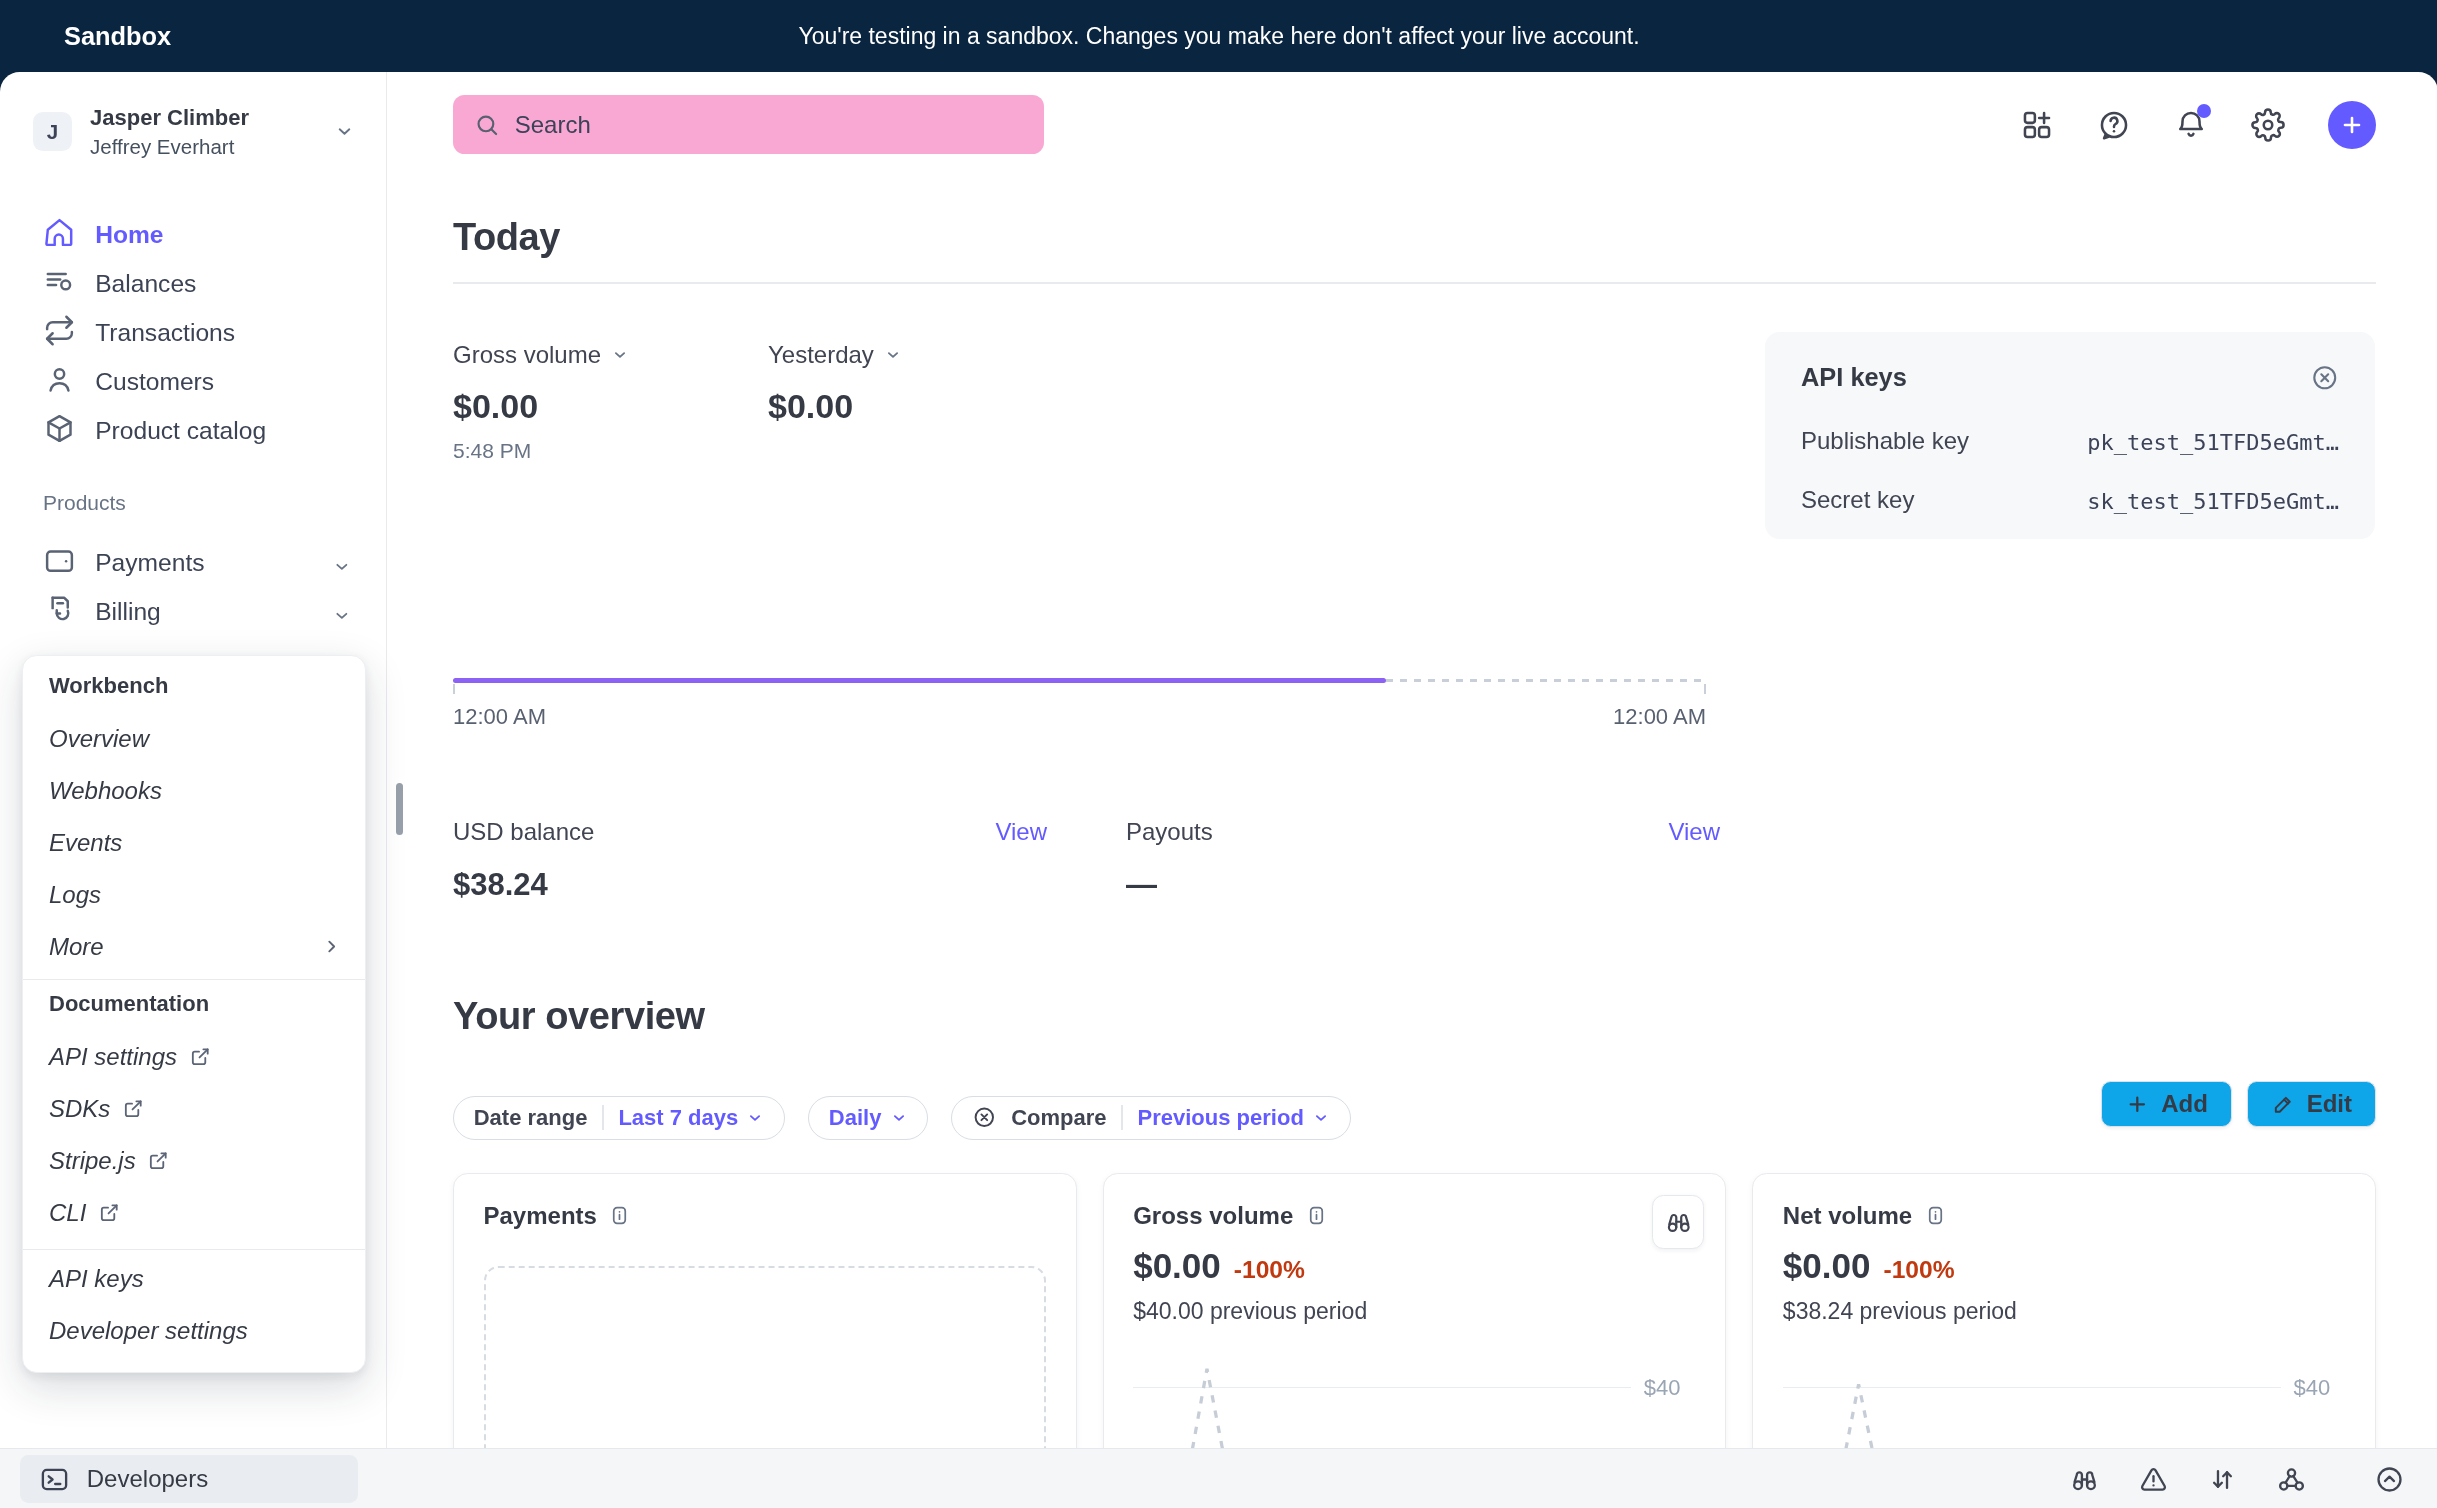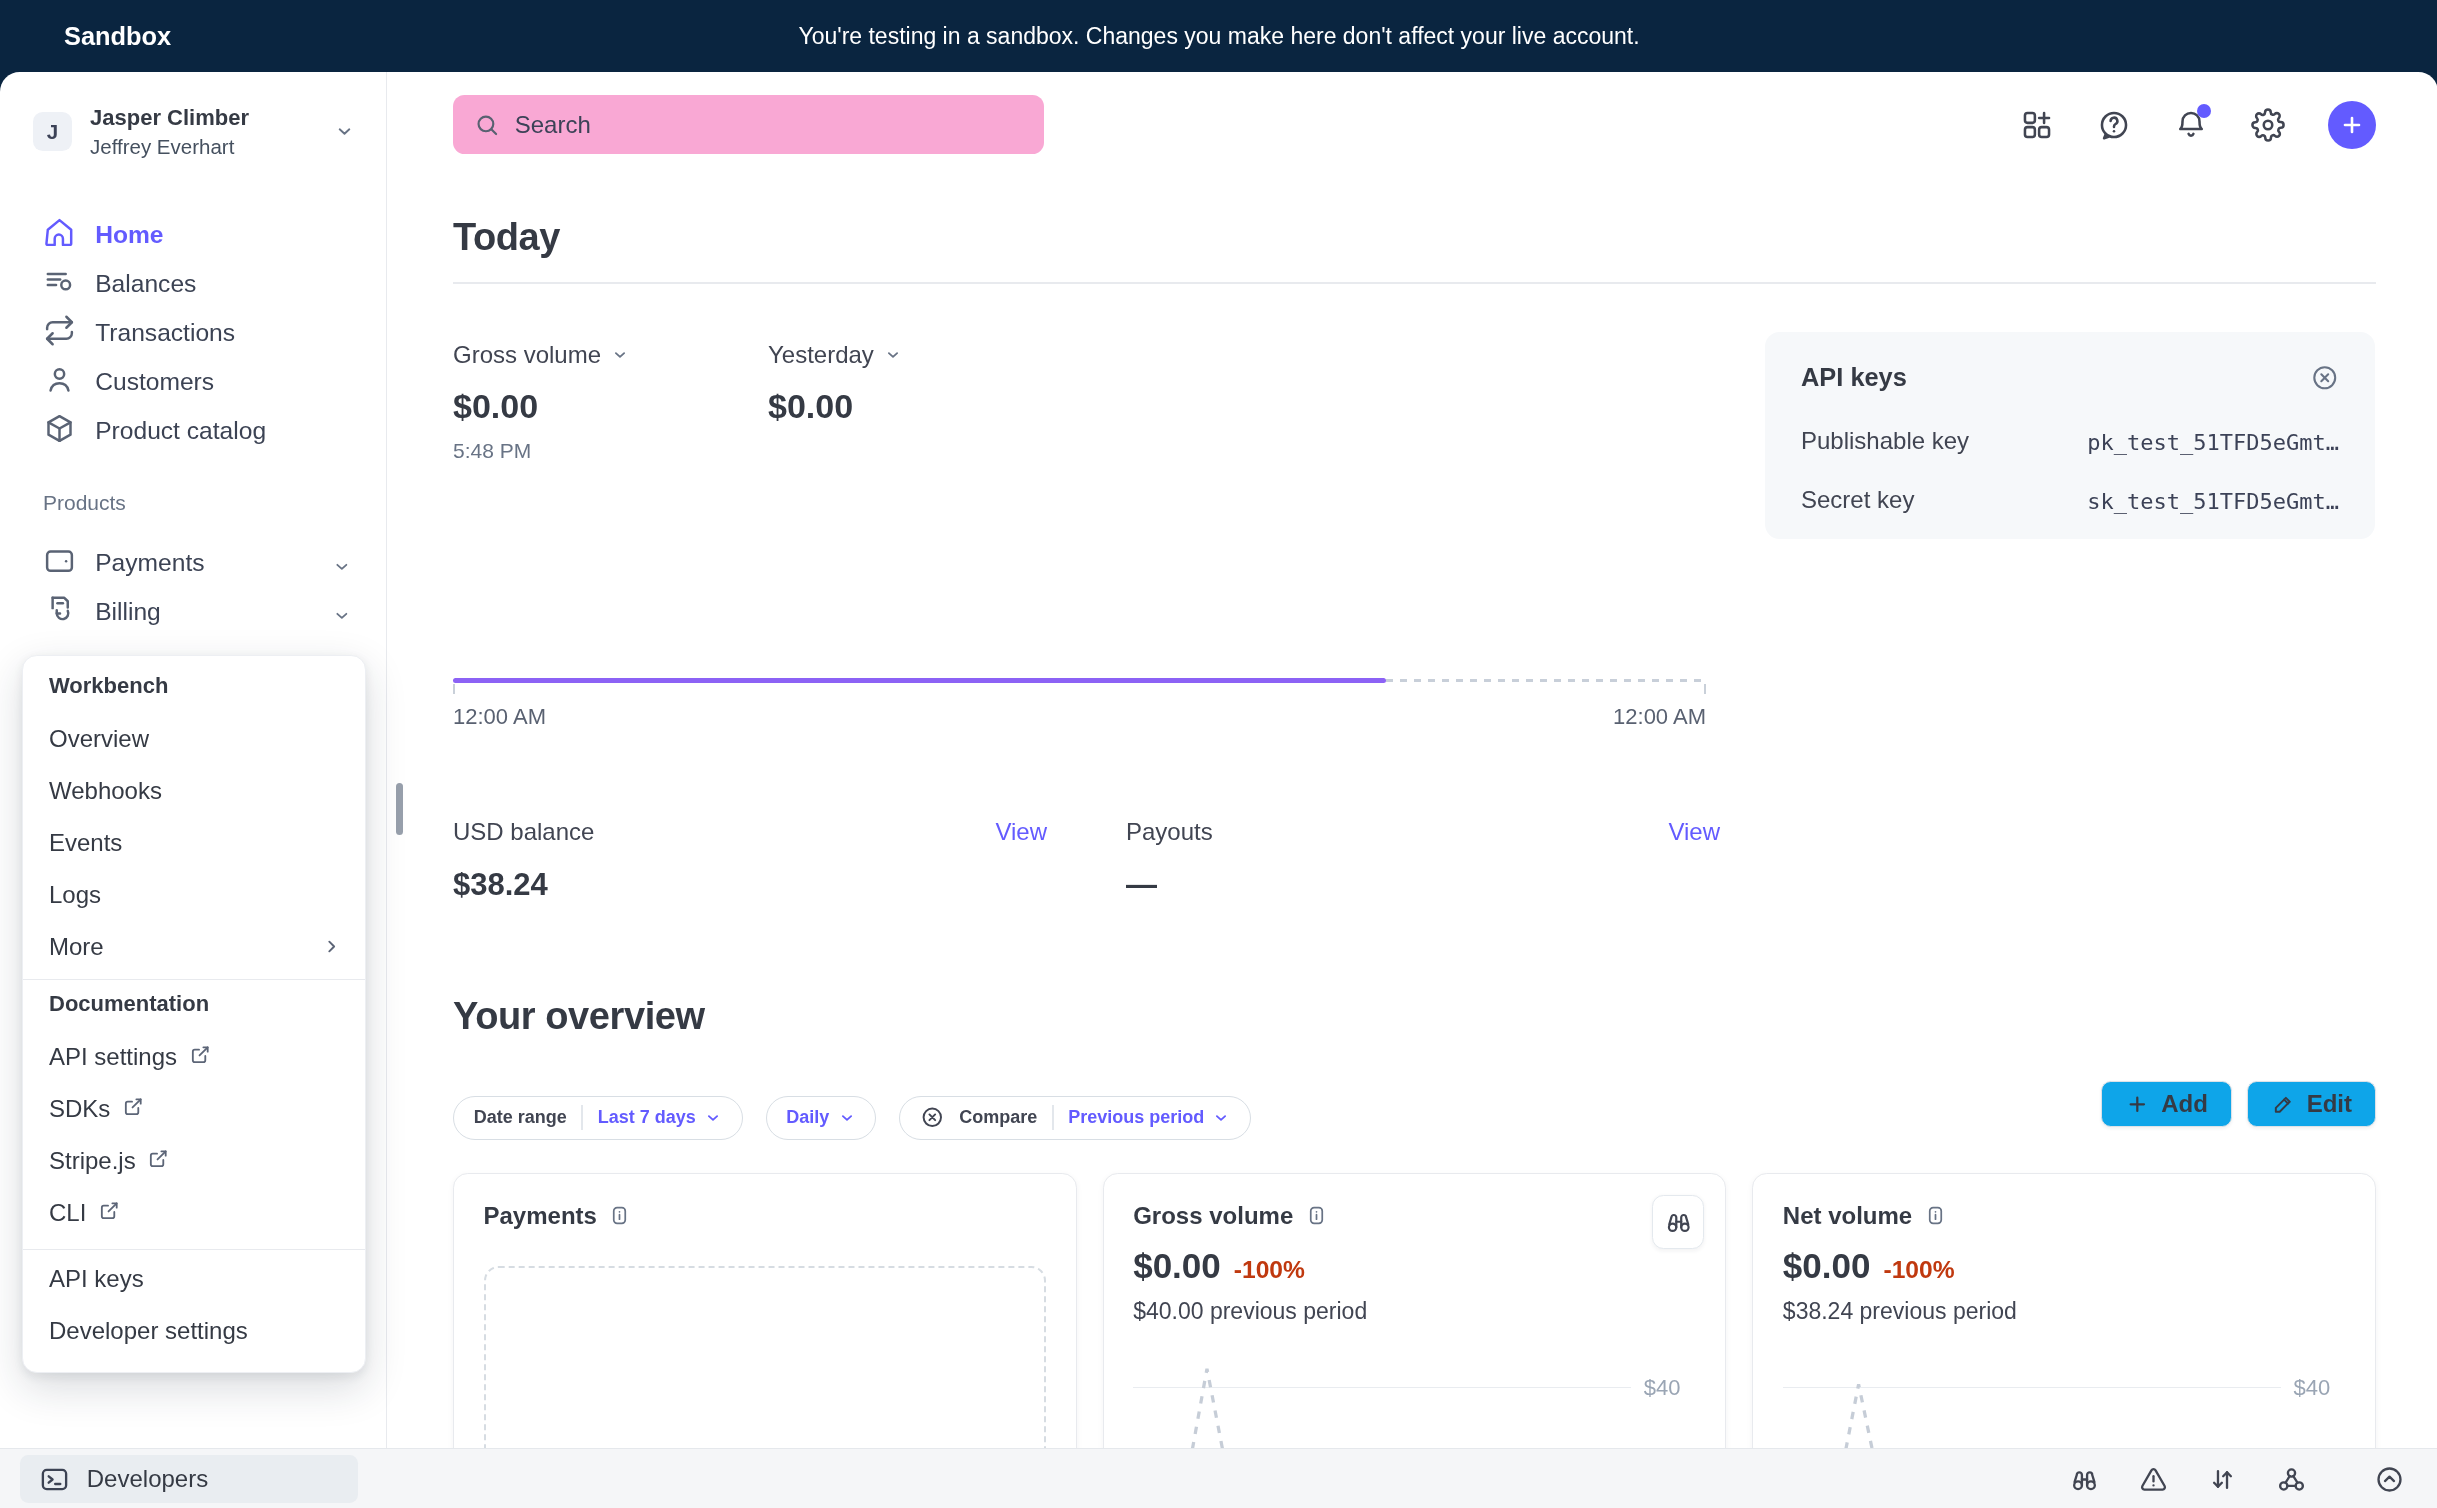--- a/index.html
+++ b/index.html
@@ -40,21 +40,21 @@
   .nav.products{margin-top:13px;}
 
   
   .popup{position:absolute;left:22px;top:583px;width:344px;z-index:30;background:#fff;
     border:1.6px solid #edeff3;border-radius:14.7px;padding:13px 0 14.7px 0;
     box-shadow:0 14.7px 41px rgba(26,36,54,.16),0 3.3px 9.8px rgba(26,36,54,.08);}
   .popup-header{height:34px;display:flex;align-items:center;padding:0 26px;
     font-size:22px;font-weight:700;margin-bottom:9.8px;}
   .popup-item{height:52px;display:flex;align-items:center;justify-content:space-between;
     padding:0 23px 0 26px;font-size:24px;color:var(--text);cursor:pointer;}
-  .popup-item .lbl{display:flex;align-items:flex-start;gap:11.5px;}
+  .popup-item .lbl{display:flex;align-items:center;gap:11.5px;font-style:italic;}
   .popup-item .ext{color:#5c6577;display:flex;}
   .popup-divider{border-top:1.6px solid var(--border);margin:6.6px 0;}
   .popup-divider.d2{margin:9.8px 0 3.3px 0;}
   .popup-header.doc{margin-top:6.6px;}
 
   
   .main{flex:1;position:relative;padding:0 62px 0 66px;}
   .main-top{margin-top:23px;display:flex;align-items:center;justify-content:space-between;}
   .search{width:591px;height:59px;border-radius:11.5px;background:#f9a8d4;display:flex;
     align-items:center;gap:14.7px;padding:0 21px;color:#596171;}
@@ -90,21 +90,21 @@
   .balance-row{display:flex;gap:79px;margin-top:88px;}
   .balance-col{width:594px;}
   .balance-head{display:flex;justify-content:space-between;align-items:center;font-size:24px;color:var(--secondary);}
   .view-link{color:var(--accent);font-weight:500;font-size:24px;text-decoration:none;cursor:pointer;}
   .balance-value{margin-top:21px;font-size:31px;font-weight:600;color:var(--text);}
 
   .overview-title{margin-top:92px;font-size:38px;font-weight:700;letter-spacing:-0.4px;}
   .filter-row{margin-top:31px;display:flex;align-items:center;justify-content:space-between;}
   .pills{display:flex;align-items:center;gap:23px;}
   .pill{height:44px;border:1.6px solid #d8dee4;border-radius:23px;background:#fff;display:inline-flex;
-    align-items:center;gap:14.7px;padding:0 19.7px;font-size:18px;font-weight:600;color:var(--secondary);cursor:pointer;margin-top:27px;}
+    align-items:center;gap:14.7px;padding:0 19.7px;font-size:22px;font-weight:600;color:var(--secondary);cursor:pointer;margin-top:27px;}
   .pill-sep{width:1.6px;height:24.6px;background:#e3e7ec;}
   .pill-value{display:flex;align-items:center;gap:8.2px;color:var(--accent);font-weight:600;}
   .pill .xicon{color:var(--secondary);display:flex;}
   .actions{display:flex;gap:14.7px;}
   .btn{height:46px;padding:0 23px;border:1.6px solid #dce2e8;border-radius:9.8px;background:#0ea5e9;
     display:flex;align-items:center;gap:11.5px;font-size:24px;font-weight:600;color:var(--text);
     box-shadow:0 1.6px 3.3px rgba(26,36,54,.06);cursor:pointer;font-family:inherit;}
 
   .cards{display:flex;gap:26px;margin-top:33px;}
   .card{flex:1;border:1.6px solid var(--border);border-radius:14.7px;background:#fff;

